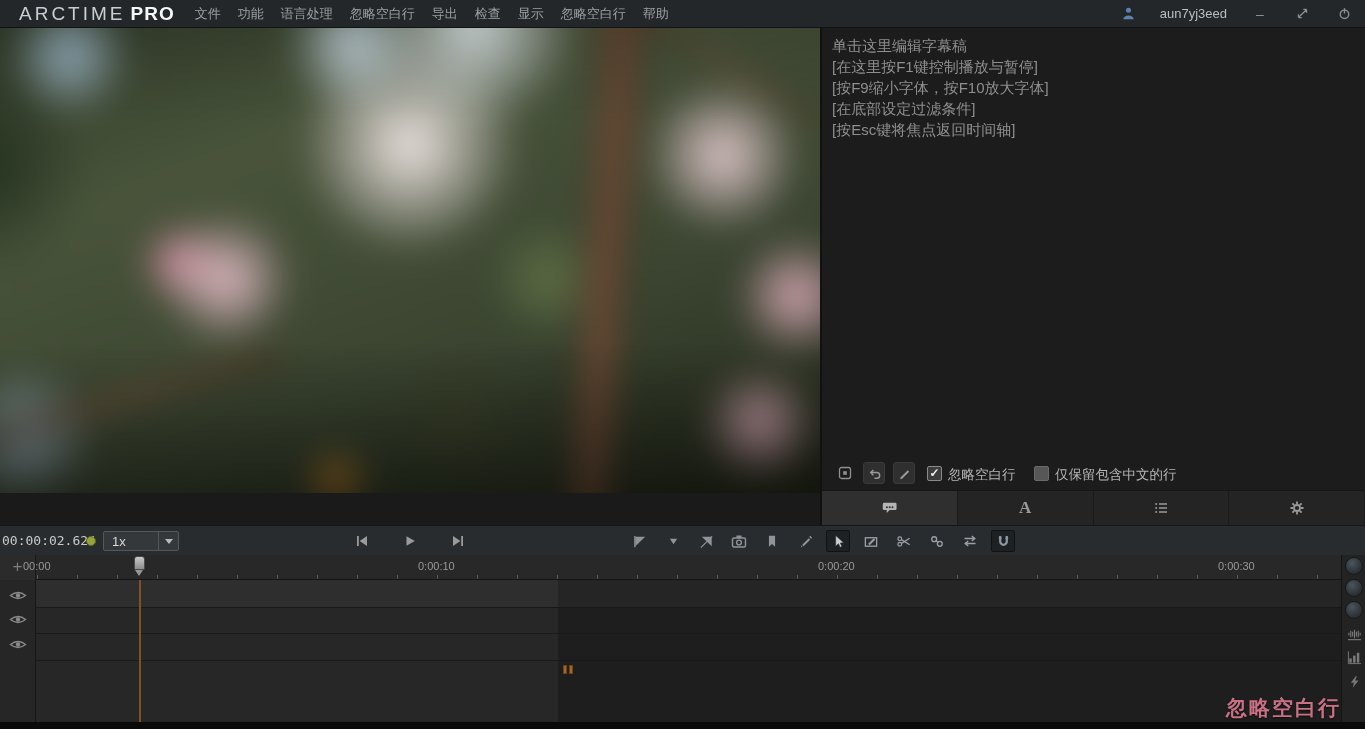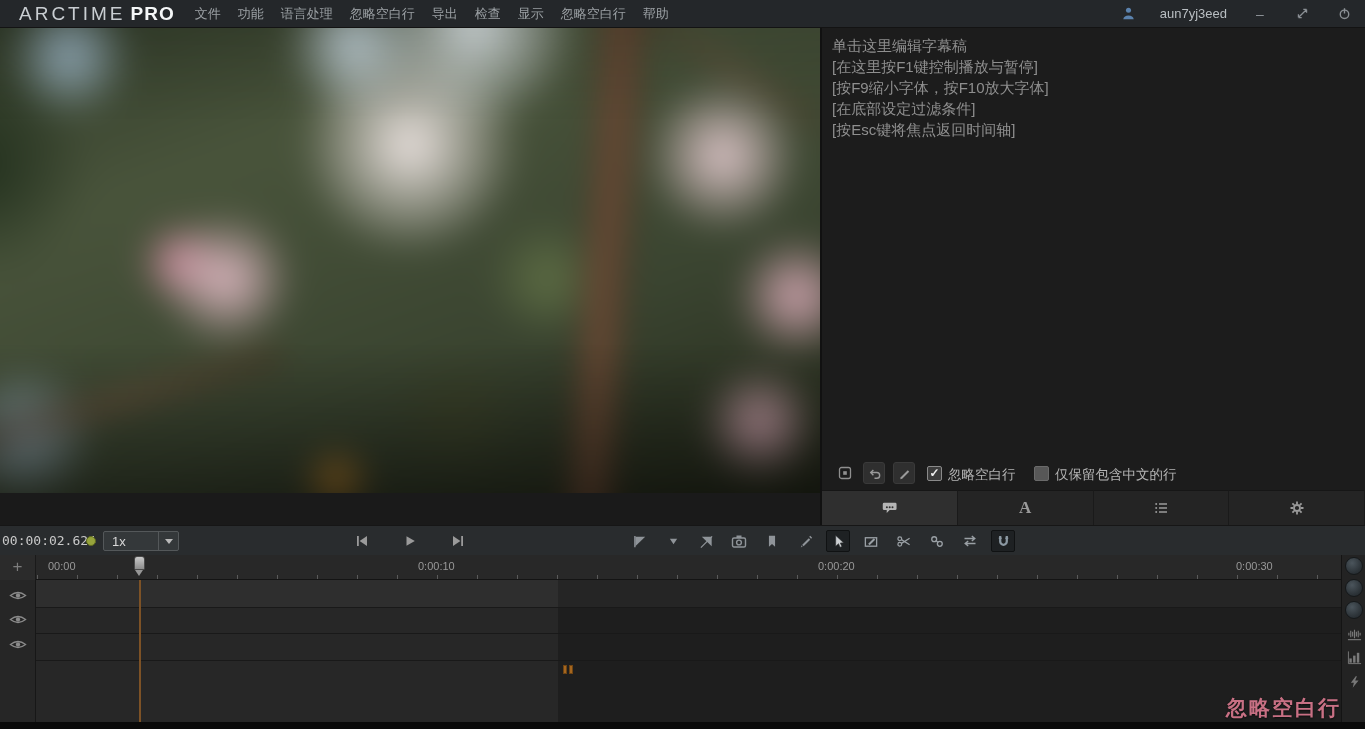--- a/index.html
+++ b/index.html
@@ -313,24 +313,24 @@
           <path d="M4.5 2 V8 a3.5 3.5 0 0 0 7 0 V2"></path>
           <path d="M3 4.5 H6 M10 4.5 H13" stroke-width="1.4"></path>
         </svg>
     </span>
   </div>
 
   <div class="timeline">
     <div class="ruler">
       <div class="hdrcell">+</div>
       <div>
-          <span class="rlabel" style="left: 48px;">00:00</span>
+          <span class="rlabel" style="left: 23px;">00:00</span>
           <span class="rlabel" style="left: 418px;">0:00:10</span>
           <span class="rlabel" style="left: 818px;">0:00:20</span>
-          <span class="rlabel" style="left: 1218px; margin-left: 18px;">0:00:30</span>
+          <span class="rlabel" style="left: 1218px;">0:00:30</span>
         </div>
     <div class="tick" style="left: 37px;"></div>
         <div class="tick" style="left: 77px;"></div>
         <div class="tick" style="left: 117px;"></div>
         <div class="tick" style="left: 157px;"></div>
         <div class="tick" style="left: 197px;"></div>
         <div class="tick" style="left: 237px;"></div>
         <div class="tick" style="left: 277px;"></div>
         <div class="tick" style="left: 317px;"></div>
         <div class="tick" style="left: 357px;"></div>

